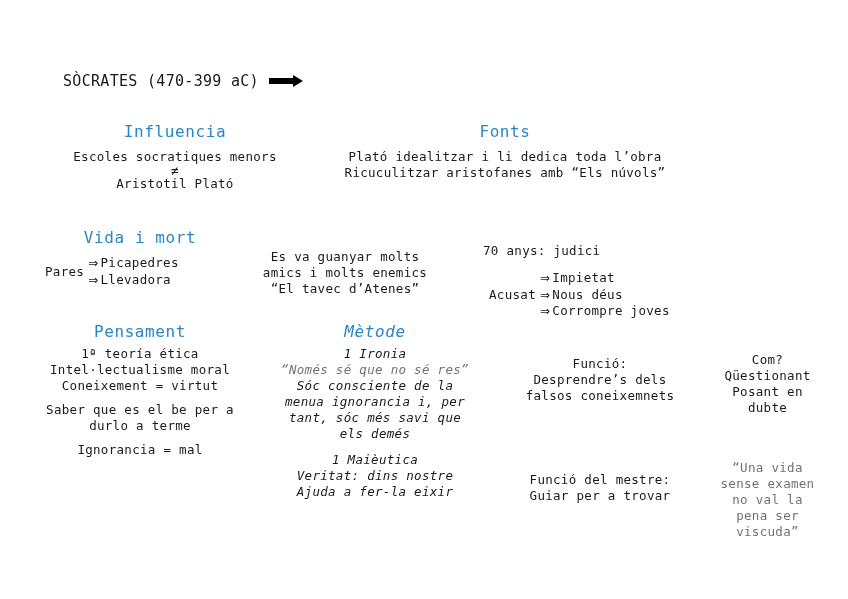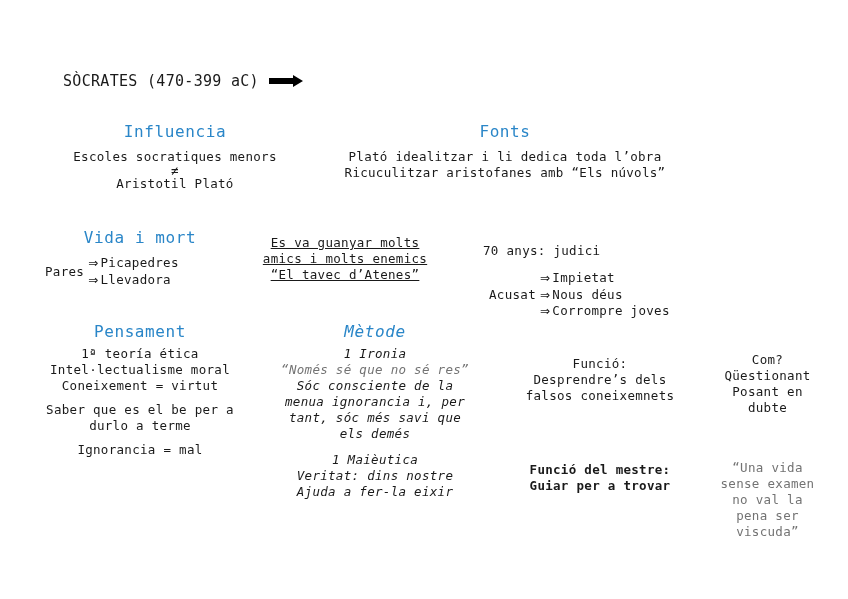--- a/index.html
+++ b/index.html
@@ -49,21 +49,21 @@
   <span class="line head">Vida i mort</span>
 </div>
 <div class="abs arrow-list" style="left:45px; top:255px;">
   <span class="label">Pares</span>
   <div class="arrow-items">
     <span class="line"><span class="imp">⇒</span><span>Picapedres</span></span>
     <span class="line"><span class="imp">⇒</span><span>Llevadora</span></span>
   </div>
 </div>
 
-<div class="abs center" style="left:245px; top:235px; width:200px;text-decoration:underline;">
+<div class="abs center" style="left:245px; top:249px; width:200px;">
   <span class="line">Es va guanyar molts</span>
   <span class="line">amics i molts enemics</span>
   <span class="line">“El tavec d’Atenes”</span>
 </div>
 
 <div class="abs" style="left:483px; top:243px;">
   <span class="line">70 anys: judici</span>
 </div>
 <div class="abs arrow-list" style="left:489px; top:270px;">
   <span class="label">Acusat</span>
@@ -100,21 +100,21 @@
   <span class="line">1 Maièutica</span>
   <span class="line">Veritat: dins nostre</span>
   <span class="line">Ajuda a fer-la eixir</span>
 </div>
 
 <div class="abs center" style="left:500px; top:356px; width:200px;">
   <span class="line">Funció:</span>
   <span class="line">Desprendre’s dels</span>
   <span class="line">falsos coneixemnets</span>
 </div>
-<div class="abs center" style="left:500px; top:462px; width:200px;font-weight:bold;">
+<div class="abs center" style="left:500px; top:472px; width:200px;">
   <span class="line">Funció del mestre:</span>
   <span class="line">Guiar per a trovar</span>
 </div>
 
 <div class="abs center" style="left:700px; top:352px; width:135px;">
   <span class="line">Com?</span>
   <span class="line">Qüestionant</span>
   <span class="line">Posant en</span>
   <span class="line">dubte</span>
 </div>

